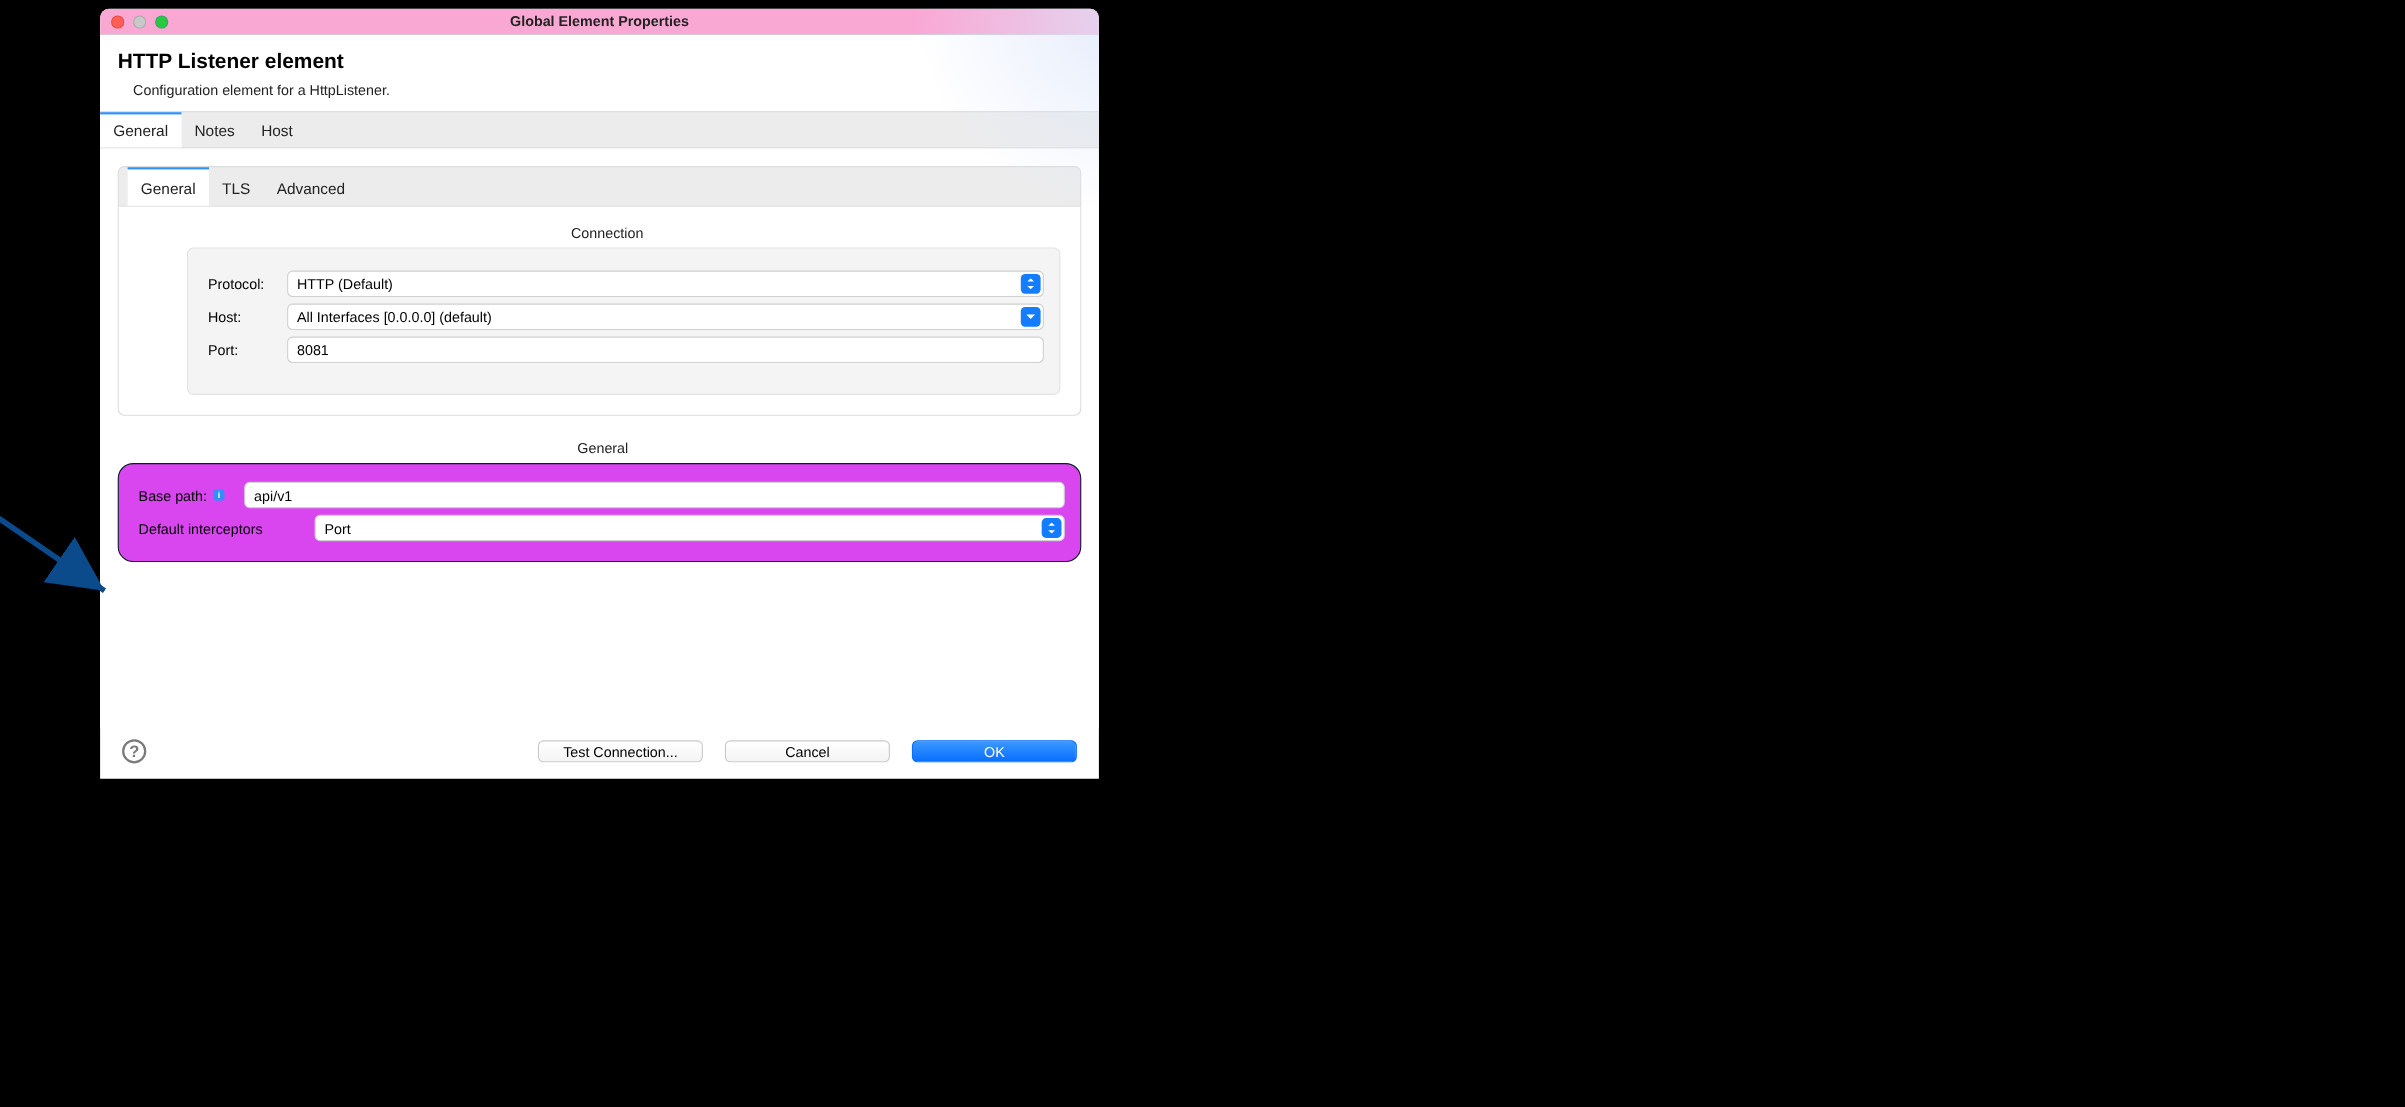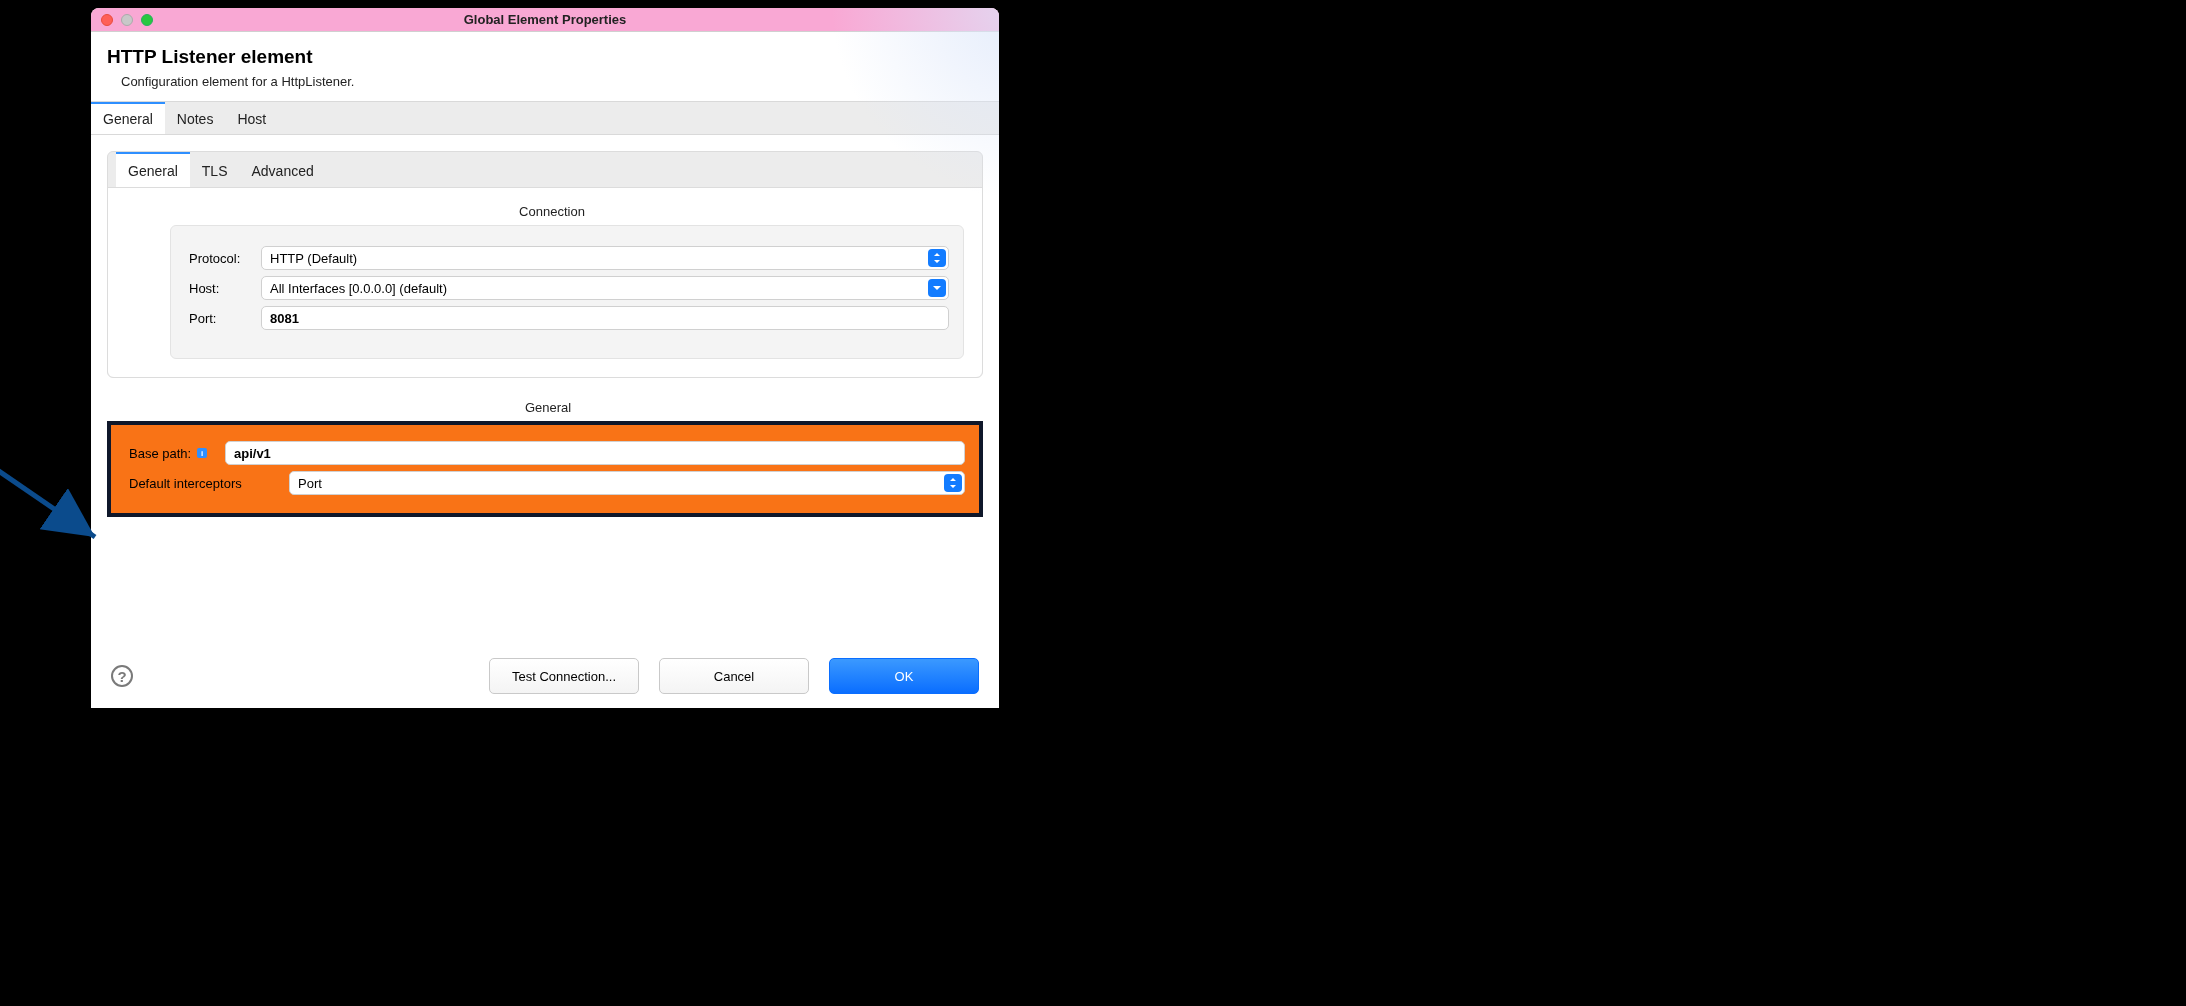--- a/index.html
+++ b/index.html
@@ -147,42 +147,42 @@
     border: 1px solid #d0d0d0;
     border-radius: 5px;
     background: #fff;
     font-size: 13px;
     padding: 2px 30px 2px 8px;
     color: #000;
     position: relative;
     display: flex;
     align-items: center;
   }
-  .textin { padding-right: 20px; font-weight: bold; }
+  .textin { padding-right: 20px; }
   .select-wrap, .combo-wrap { position: relative; flex: 1; display: flex; }
   .select-arrow, .combo-arrow {
     position: absolute;
     right: 3px;
     top: 3px;
     width: 18px;
     height: 18px;
     background: #137cff;
     border-radius: 4px;
     display: flex;
     align-items: center;
     justify-content: center;
   }
   .select-arrow svg, .combo-arrow svg { width: 10px; height: 10px; fill: #fff; }
   .combo-arrow svg { width: 8px; height: 8px; }
 
   .general2 { margin-top: 18px; }
   .gbox2 {
-    border: 4px solid #0f172a;
-    background: #f97316;
-    border-radius: 0;
+    border: 1px solid #0f172a;
+    background: #d946ef;
+    border-radius: 14px;
     padding: 10px 14px 12px 18px;
   }
   .form-row2 {
     display: flex;
     align-items: center;
     margin: 6px 0;
   }
   .form-row2 .lab {
     font-size: 13px;
     color: #000;
@@ -215,21 +215,21 @@
     color: #7a7a7a;
     display: flex;
     align-items: center;
     justify-content: center;
     font-size: 15px;
     font-weight: bold;
   }
   .footer-spacer { flex: 1; }
   .btn {
     min-width: 150px;
-    height: 36px;
+    height: 20px;
     border: 1px solid #c9c9c9;
     background: linear-gradient(#fff,#f4f4f4);
     border-radius: 5px;
     font-size: 13px;
     display: inline-flex;
     align-items: center;
     justify-content: center;
     color: #000;
     padding: 0 16px;
   }

